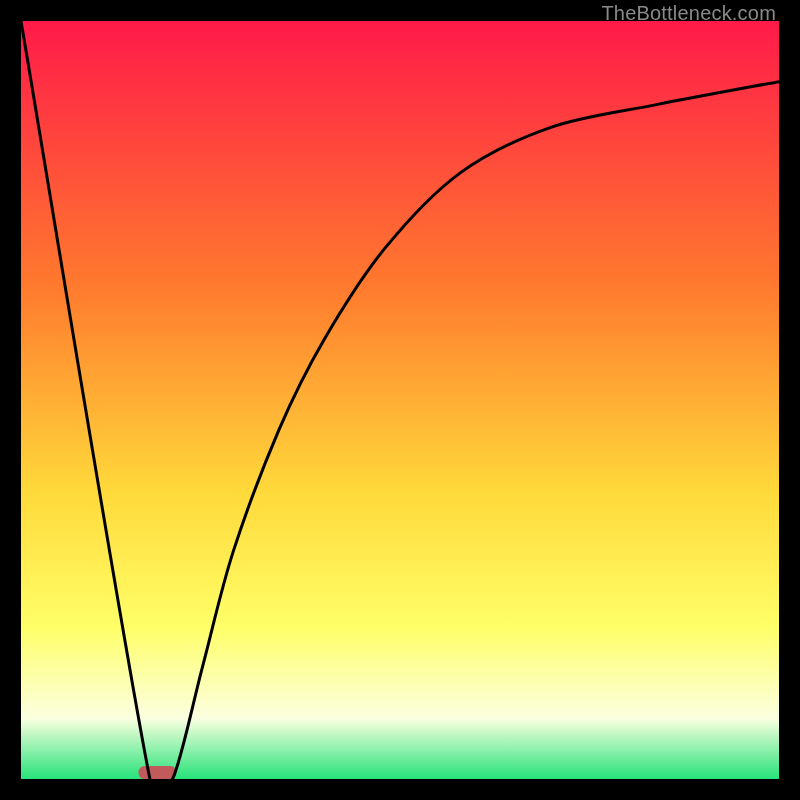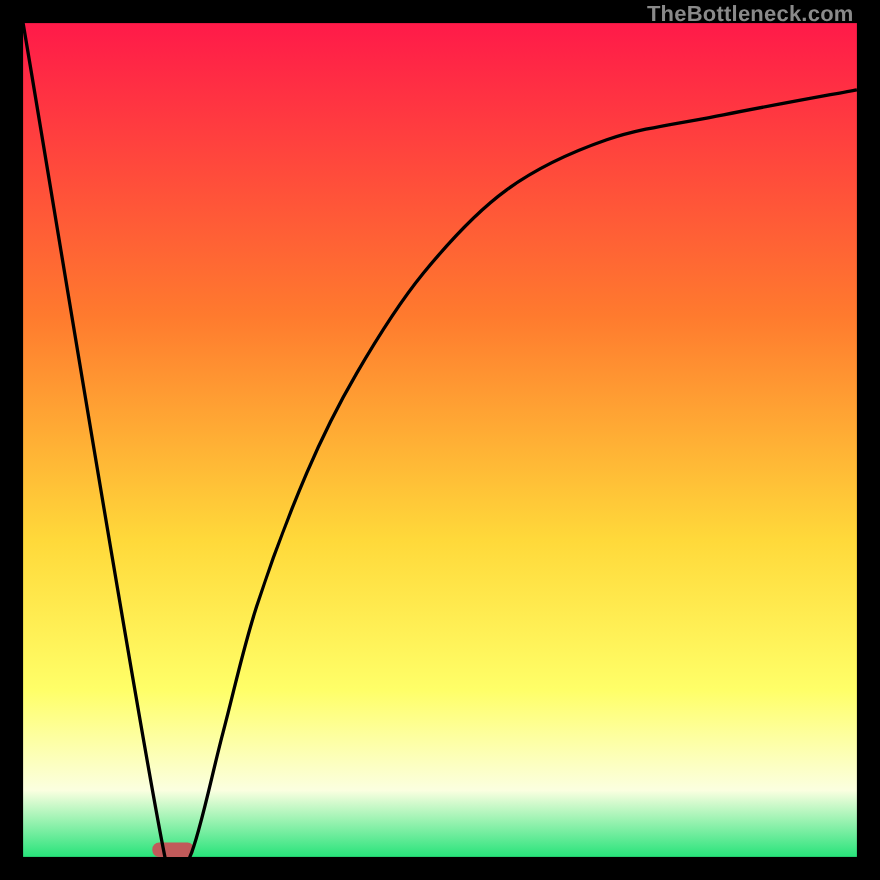--- a/index.html
+++ b/index.html
@@ -25,21 +25,21 @@
     top: 0;
     width: 758px;
     height: 758px;
   }
   .watermark {
     position: absolute;
     top: 2px;
     right: 24px;
     color: #8a8a8a;
     font-size: 20px;
-    font-weight: 700;
+    font-weight: 400;
     letter-spacing: 0.2px;
     text-align: right;
   }
   svg {
     display: block;
   }
 </style>
 </head>
 <body>
 

